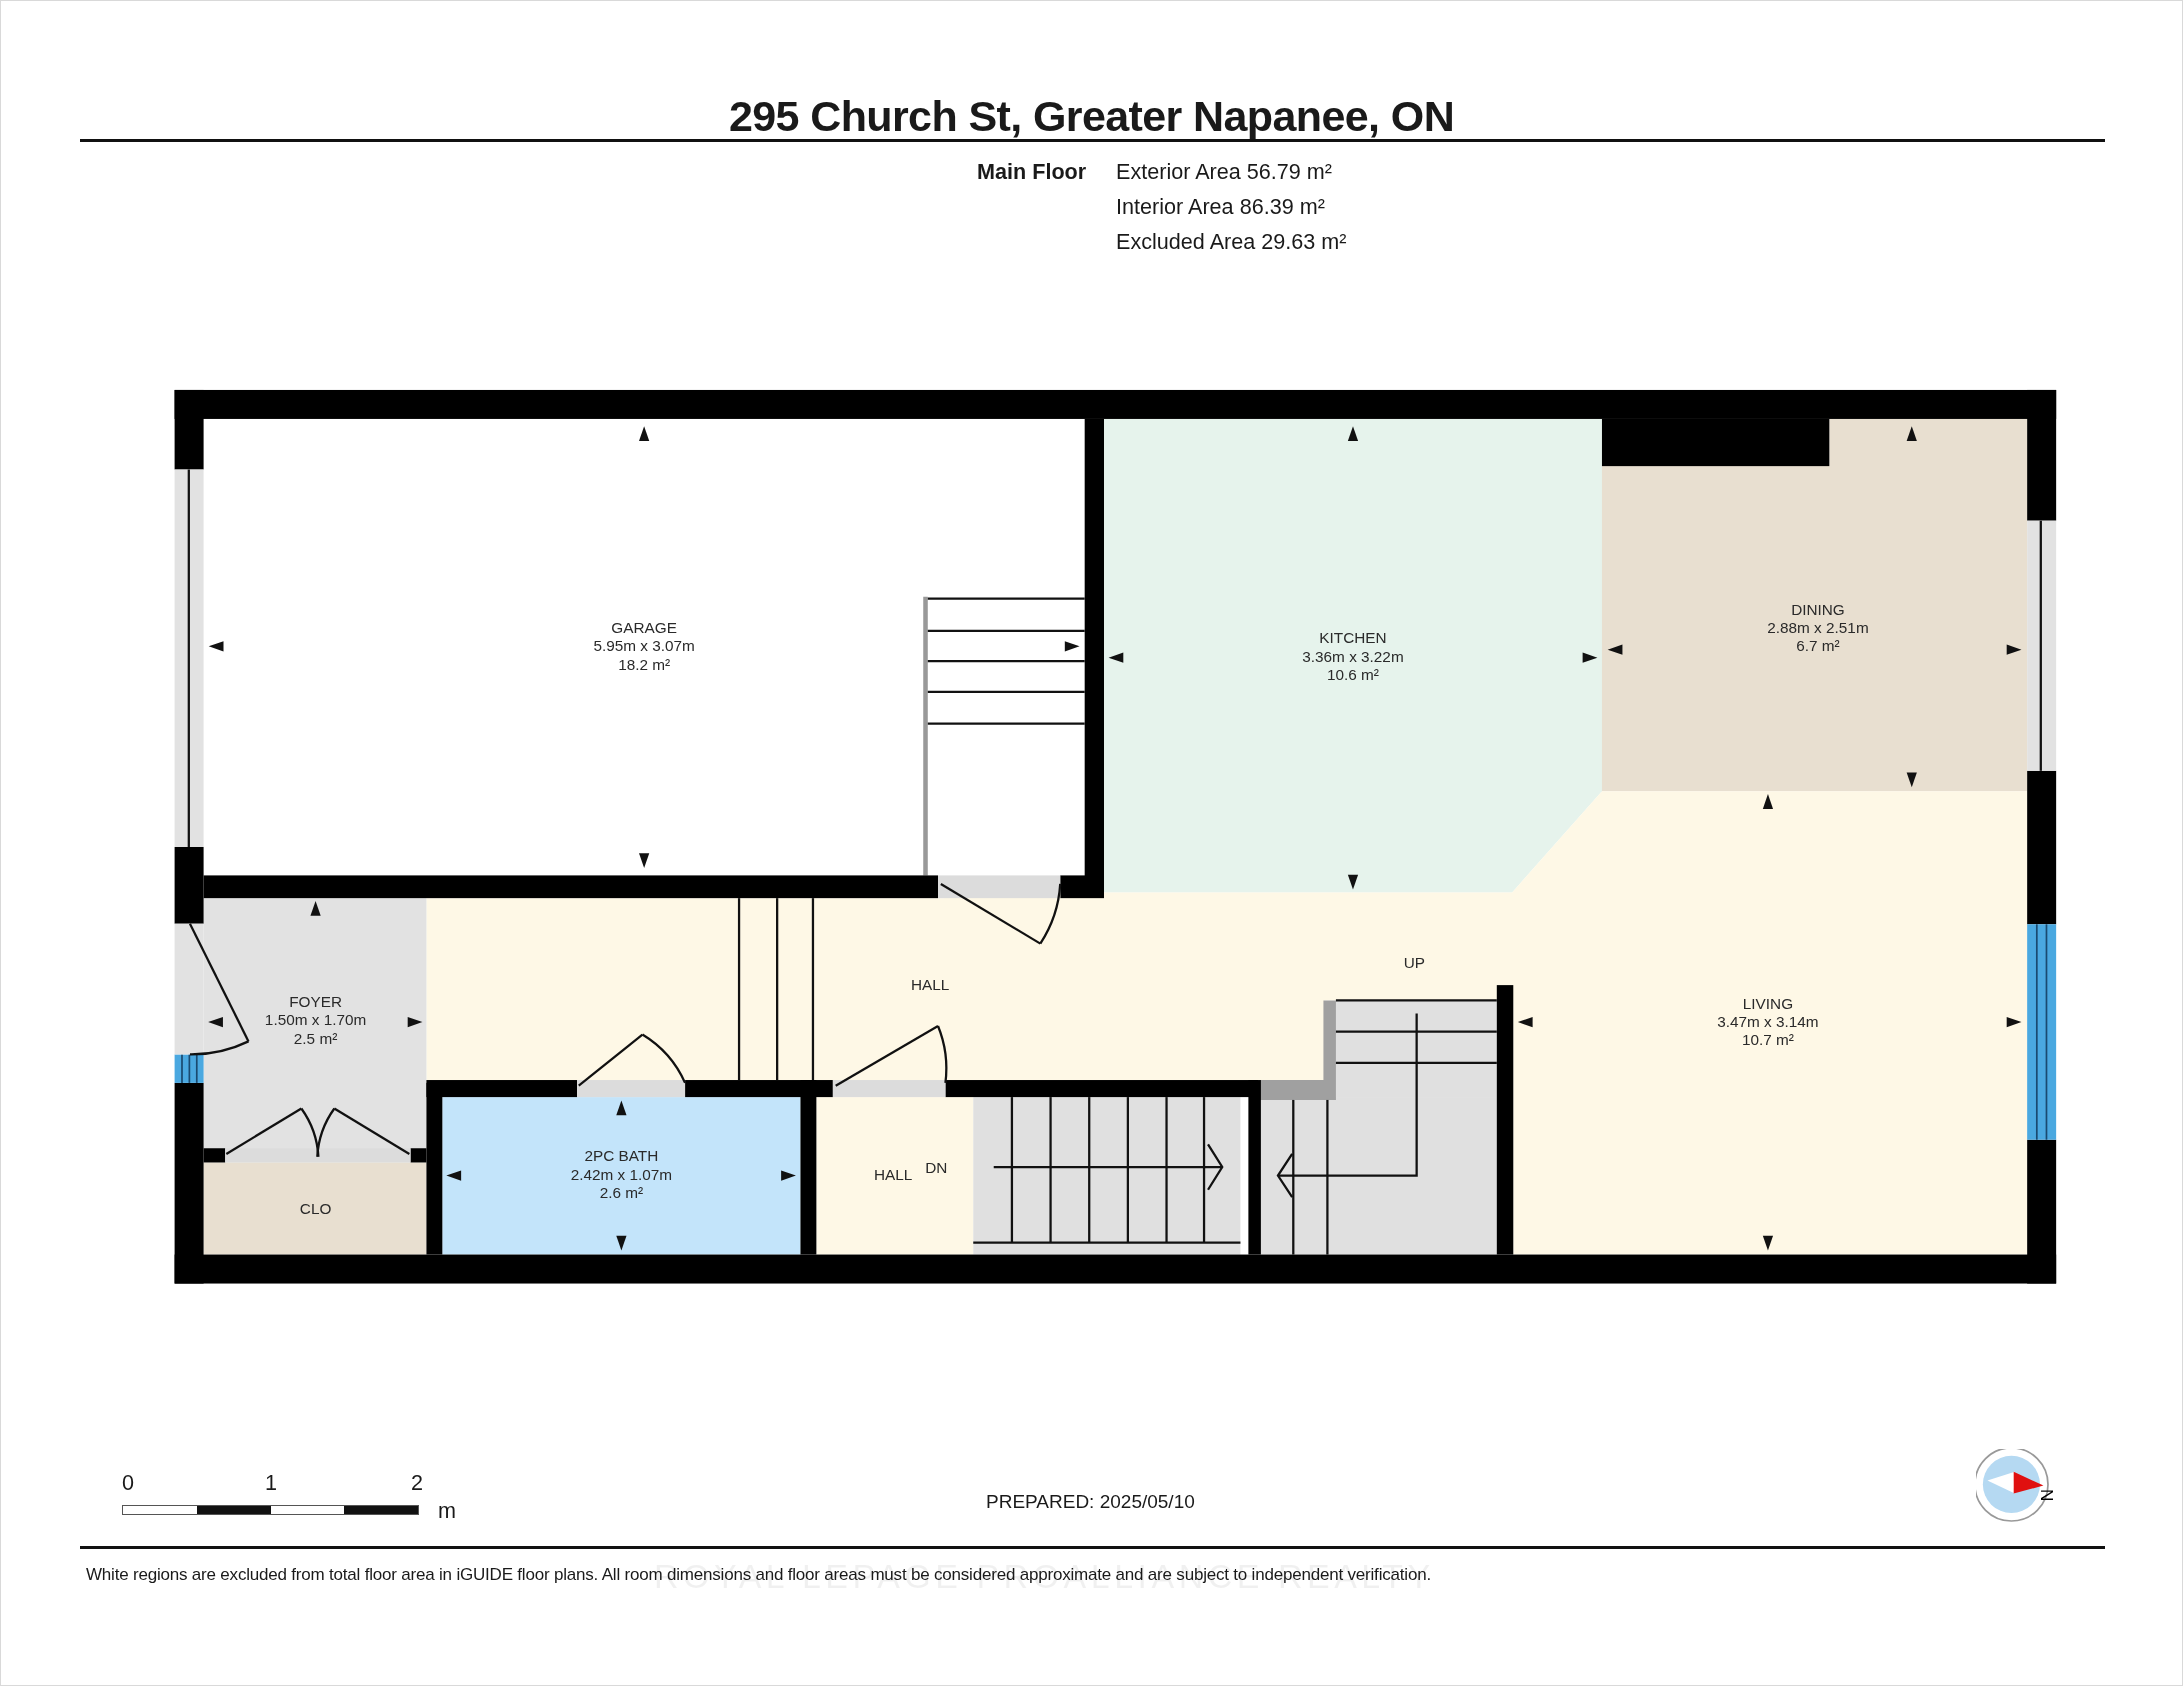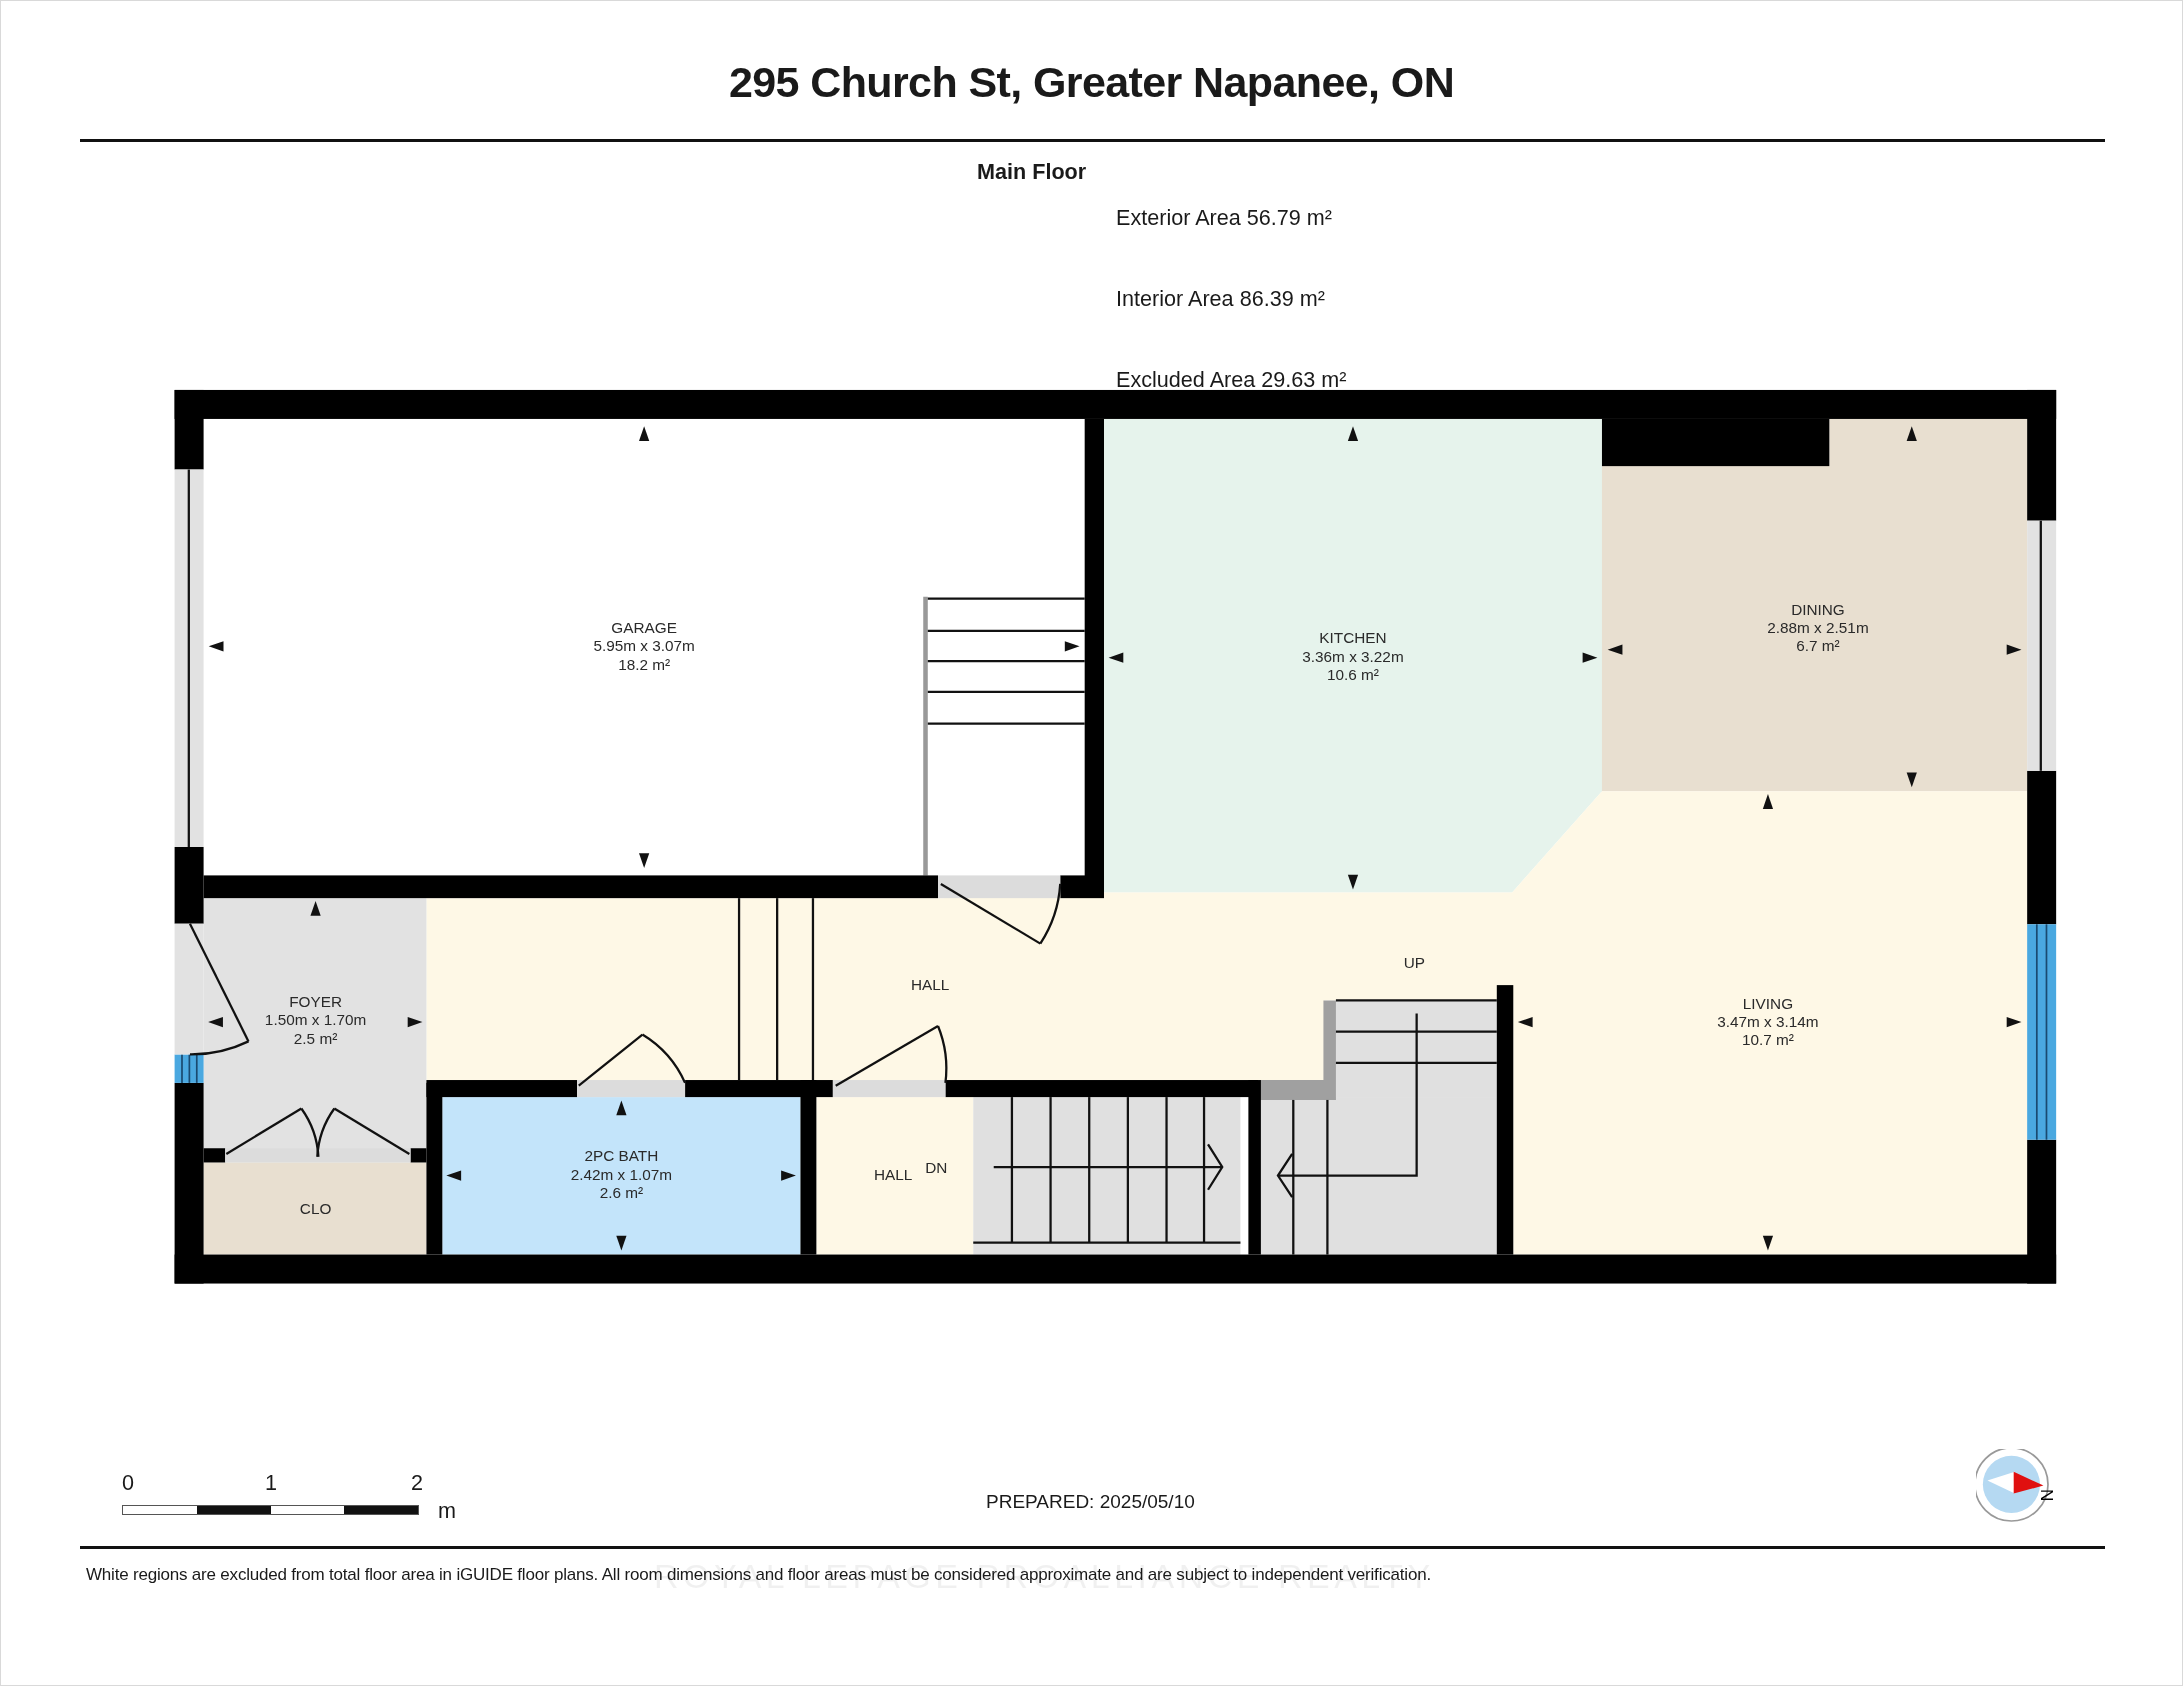--- a/index.html
+++ b/index.html
@@ -1,25 +1,25 @@
 <!DOCTYPE html>
 <html style="font-size:9px"><head>
 <meta charset="utf-8">
 <style>
   html, body { margin: 0; padding: 0; background: #ffffff; }
   body { width: 2183px; height: 1686px; position: relative; overflow: hidden; font-family: "Liberation Sans", sans-serif; color: #1a1a1a; }
   .page-border { position: absolute; left: 0; top: 0; width: 2181px; height: 1684px; border: 1.1px solid #d9d9d9; }
-  .title { position: absolute; left: 0; width: 2183px; top: 58px; text-align: center; font-size: 43px; font-weight: bold; letter-spacing: -0.6px; }
+  .title { position: absolute; left: 0; width: 2183px; top: 92px; text-align: center; font-size: 43px; font-weight: bold; letter-spacing: -0.6px; }
   .rule { position: absolute; left: 80px; width: 2025px; height: 3.4px; background: #111; }
   .rule.top { top: 139px; }
   .rule.bottom { top: 1546px; }
   .area-block { position: absolute; left: 977px; top: 154px; font-size: 21.6px; line-height: 35px; }
   .area-label { position: absolute; left: 0; top: 0; font-weight: bold; width: 114px; }
   .area-lines { position: absolute; left: 139px; top: 0; white-space: nowrap; }
-  .area-lines div { height: 35px; margin-top: 46px; }
+  .area-lines div { height: 35px; }
   svg.plan { position: absolute; left: 0; top: 0; }
   .room-text { font-family: "Liberation Sans", sans-serif; font-size: 27px; fill: #2a2a2a; text-anchor: middle; }
   .scale { position: absolute; left: 122px; top: 1470px; width: 353px; height: 51px; }
   .scale-num { position: absolute; top: 0; font-size: 21.6px; }
   .scale-bar { position: absolute; top: 35px; left: 0; width: 297px; height: 10.2px; border: 1.7px solid #555; box-sizing: border-box; display: flex; }
   .scale-seg { flex: 1; }
   .scale-seg.dark { background: #111; }
   .scale-unit { position: absolute; left: 316px; top: 28.4px; font-size: 21.6px; }
   .prepared { position: absolute; left: 986px; top: 1491px; font-size: 19px; }
   .compass { position: absolute; left: 1976px; top: 1449px; width: 80px; height: 80px; }

